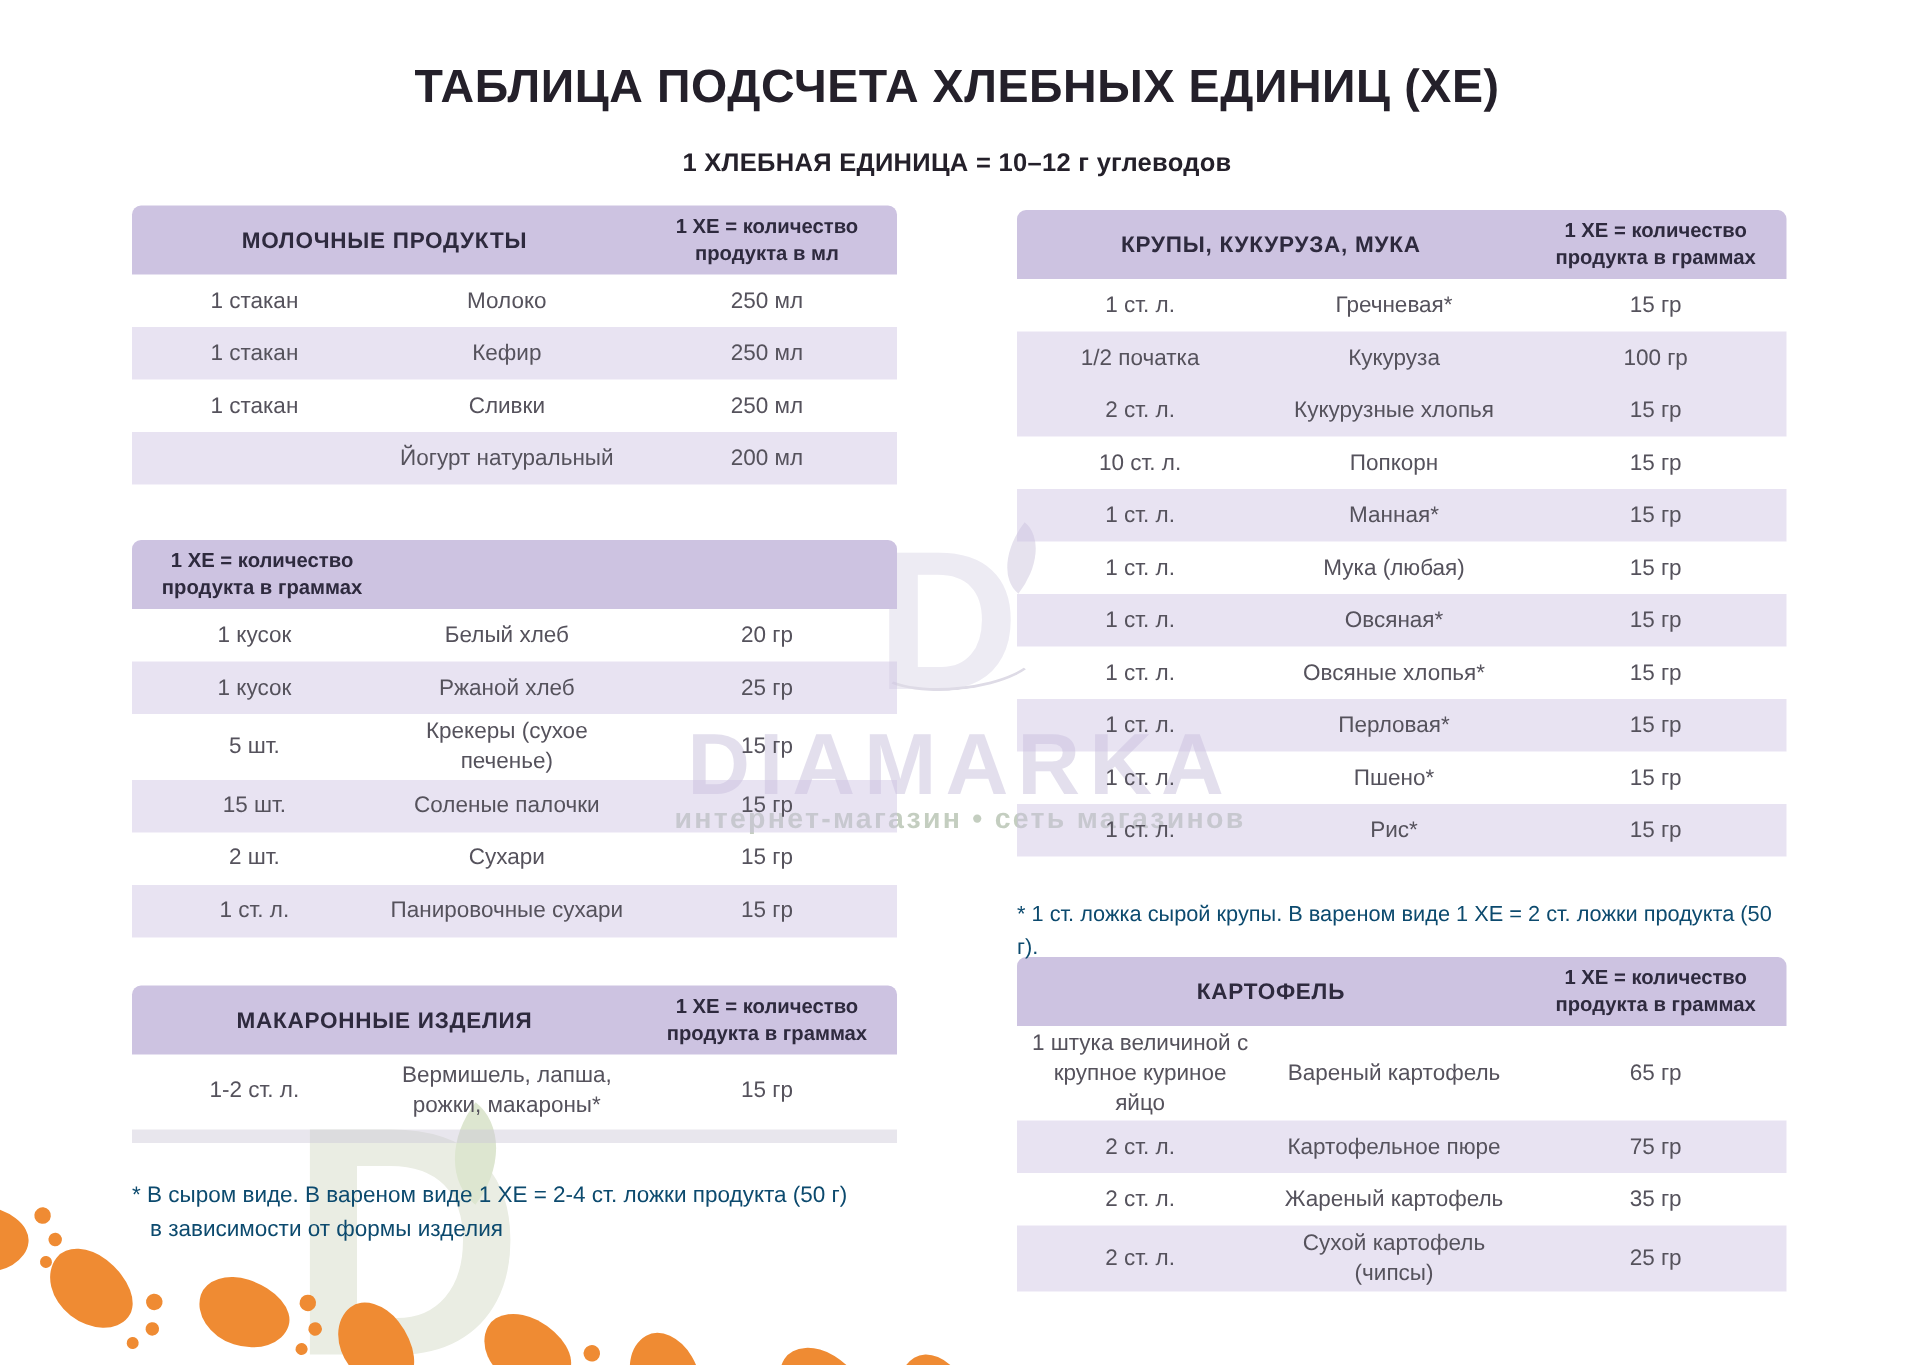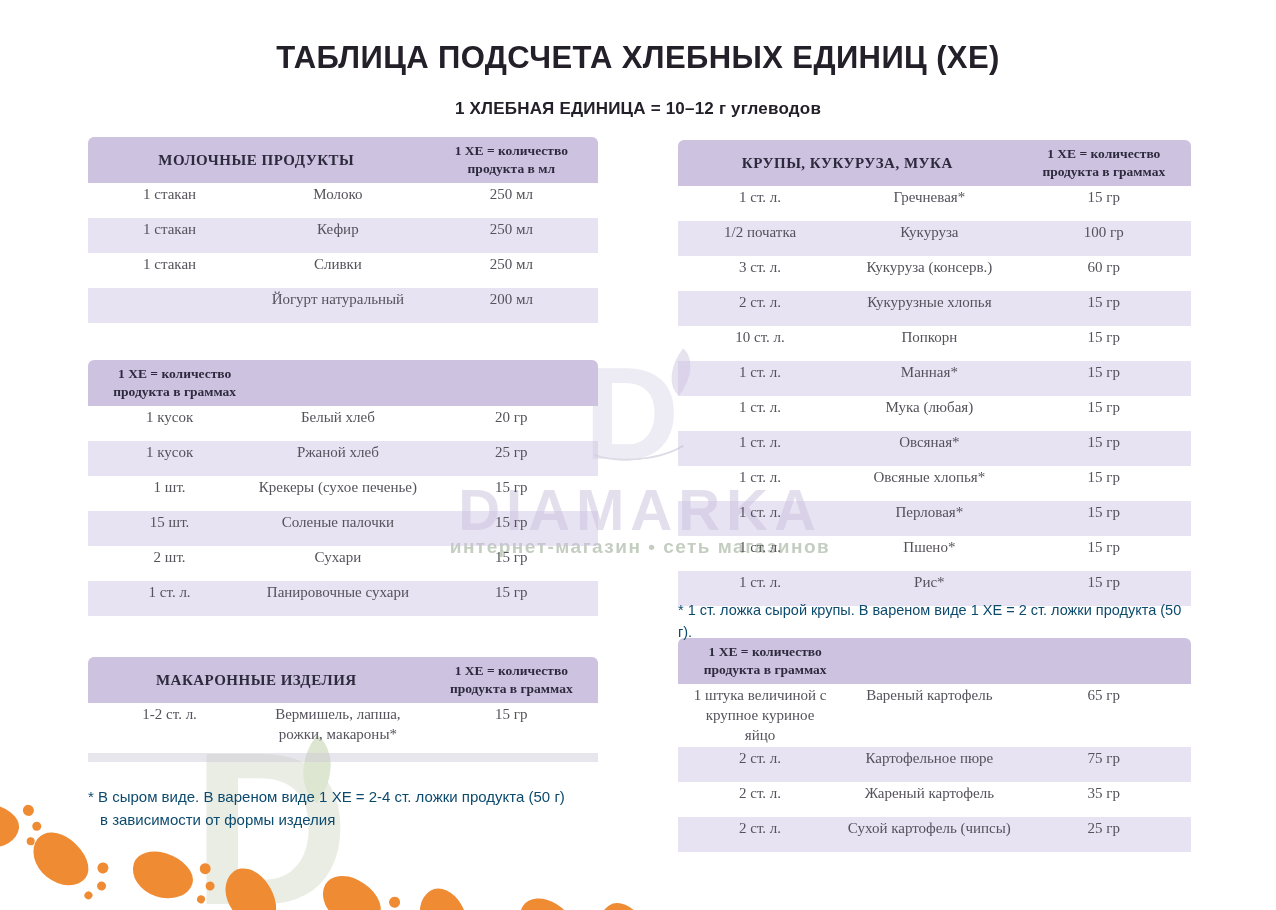--- a/index.html
+++ b/index.html
@@ -5,32 +5,32 @@
   html,body{margin:0;padding:0;background:#fff;}
   .stage{position:relative;width:1276px;height:910px;overflow:hidden;background:#ffffff;
          font-family:"Liberation Sans","DejaVu Sans",sans-serif;}
 
   
   .titleblock{position:absolute;left:0;top:40px;width:1276px;text-align:center;z-index:3;}
   .main-title{font-size:31px;font-weight:800;color:#24202a;letter-spacing:.4px;}
   .sub-title{margin-top:23px;font-size:17px;font-weight:700;color:#24202a;letter-spacing:.2px;}
 
   
-  .tbl{position:absolute;z-index:2;font-family:Liberation Serif, serif;}
+  .tbl{position:absolute;z-index:2;}
   #t-dairy {left:88px; top:137px; width:510px;}
   #t-bread {left:88px; top:360px; width:510px;}
   #t-pasta {left:88px; top:657px; width:510px;}
   #t-grains{left:678px;top:140px; width:513px;}
   #t-potato{left:678px;top:638px; width:513px;}
 
   .thead{display:flex;align-items:center;background:#cdc3e1;border-radius:6px 6px 0 0;min-height:46px;}
   .htitle{flex:0 0 66%;text-align:center;font-weight:700;font-size:15px;color:#2e2a3e;letter-spacing:.5px;}
   .hunit{flex:0 0 34%;text-align:center;font-weight:700;font-size:13.5px;color:#2e2a3e;
          white-space:pre-line;line-height:1.35;}
-  .trow{display:flex;min-height:35px;padding:2px 0;box-sizing:border-box;}
+  .trow{display:flex;align-items:center;min-height:35px;padding:2px 0;box-sizing:border-box;}
   .trow.alt{background:rgba(203,192,226,.45);}
   #t-pasta .trow{min-height:47px;}
   .cell{text-align:center;font-size:15px;color:#55525c;white-space:pre-line;line-height:1.32;}
   .c0{flex:0 0 32%;}.c1{flex:0 0 34%;}.c2{flex:0 0 34%;}
   .tailstrip{height:9px;margin-top:3px;background:rgba(203,200,214,.45);}
 
   
   .fn{position:absolute;z-index:2;color:#0c4a6e;line-height:1.5;}
   #fn-pasta{left:88px;top:786px;width:530px;font-size:15px;}
   #fn-pasta .l2{padding-left:12px;}
@@ -150,21 +150,21 @@
         <div class="cell c0">1 кусок</div>
         <div class="cell c1">Белый хлеб</div>
         <div class="cell c2">20 гр</div>
       </div>
       <div class="trow alt">
         <div class="cell c0">1 кусок</div>
         <div class="cell c1">Ржаной хлеб</div>
         <div class="cell c2">25 гр</div>
       </div>
       <div class="trow">
-        <div class="cell c0">1 шт.</div>
+        <div class="cell c0">5 шт.</div>
         <div class="cell c1">Крекеры (сухое печенье)</div>
         <div class="cell c2">15 гр</div>
       </div>
       <div class="trow alt">
         <div class="cell c0">15 шт.</div>
         <div class="cell c1">Соленые палочки</div>
         <div class="cell c2">15 гр</div>
       </div>
       <div class="trow">
         <div class="cell c0">2 шт.</div>
@@ -200,25 +200,20 @@
       <div class="trow">
         <div class="cell c0">1 ст. л.</div>
         <div class="cell c1">Гречневая*</div>
         <div class="cell c2">15 гр</div>
       </div>
       <div class="trow alt">
         <div class="cell c0">1/2 початка</div>
         <div class="cell c1">Кукуруза</div>
         <div class="cell c2">100 гр</div>
       </div>
-      <div class="trow">
-        <div class="cell c0">3 ст. л.</div>
-        <div class="cell c1">Кукуруза (консерв.)</div>
-        <div class="cell c2">60 гр</div>
-      </div>
       <div class="trow alt">
         <div class="cell c0">2 ст. л.</div>
         <div class="cell c1">Кукурузные хлопья</div>
         <div class="cell c2">15 гр</div>
       </div>
       <div class="trow">
         <div class="cell c0">10 ст. л.</div>
         <div class="cell c1">Попкорн</div>
         <div class="cell c2">15 гр</div>
       </div>
@@ -253,20 +248,21 @@
         <div class="cell c2">15 гр</div>
       </div>
       <div class="trow alt">
         <div class="cell c0">1 ст. л.</div>
         <div class="cell c1">Рис*</div>
         <div class="cell c2">15 гр</div>
       </div>
     </section>
   <section class="tbl" id="t-potato">
       <div class="thead">
+        <div class="htitle">КАРТОФЕЛЬ</div>
         <div class="hunit">1 ХЕ = количество
 продукта в граммах</div>
       </div>
       <div class="trow">
         <div class="cell c0">1 штука величиной с
 крупное куриное
 яйцо</div>
         <div class="cell c1">Вареный картофель</div>
         <div class="cell c2">65 гр</div>
       </div>

